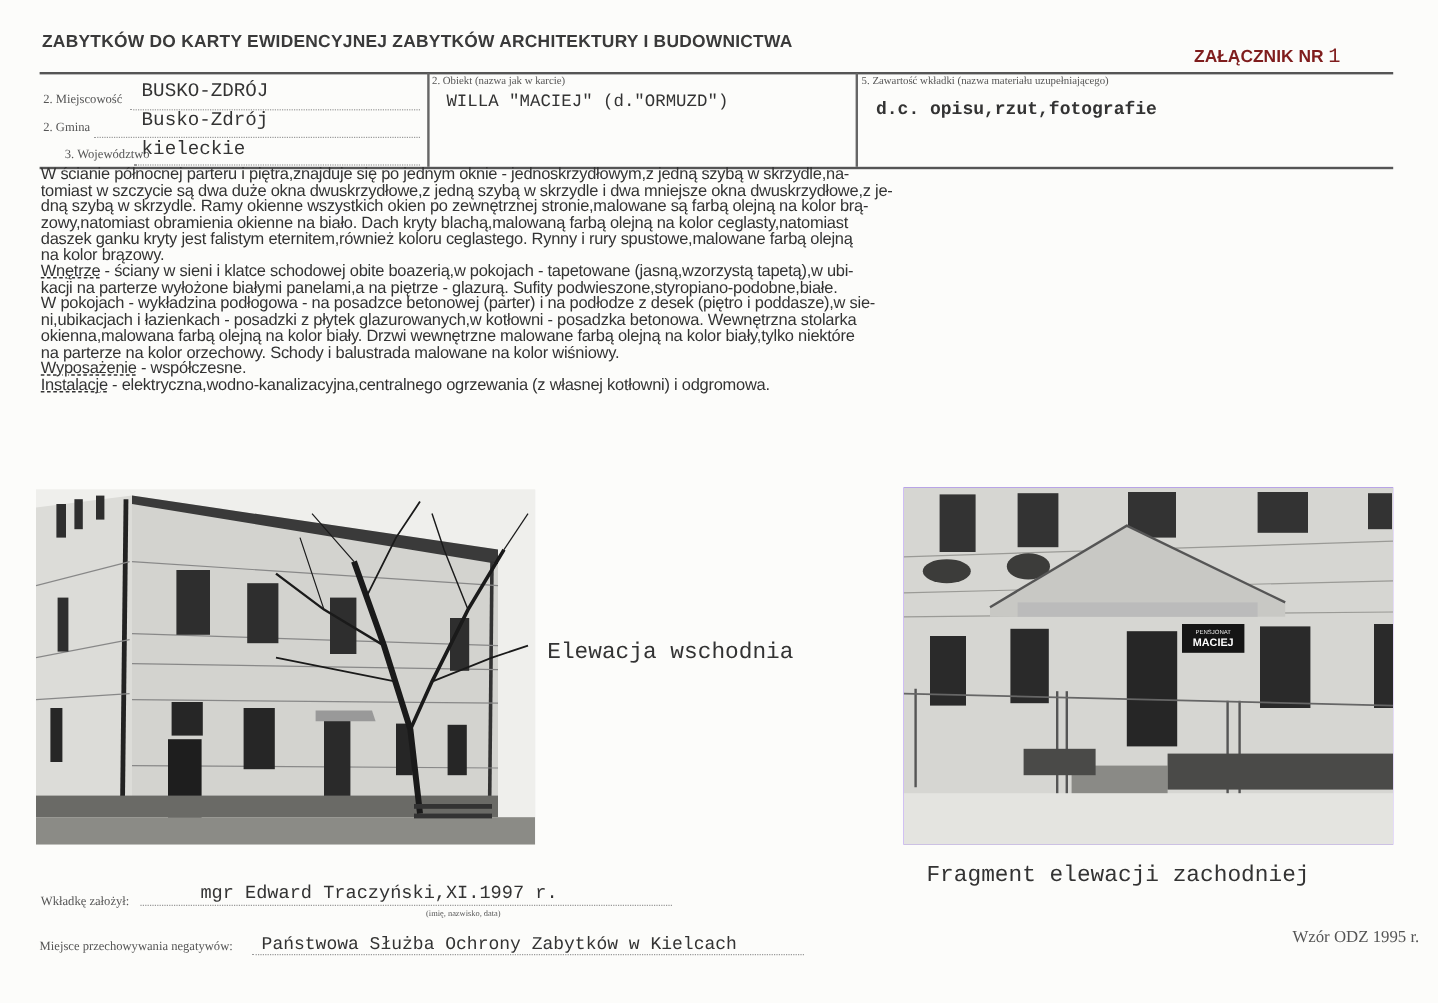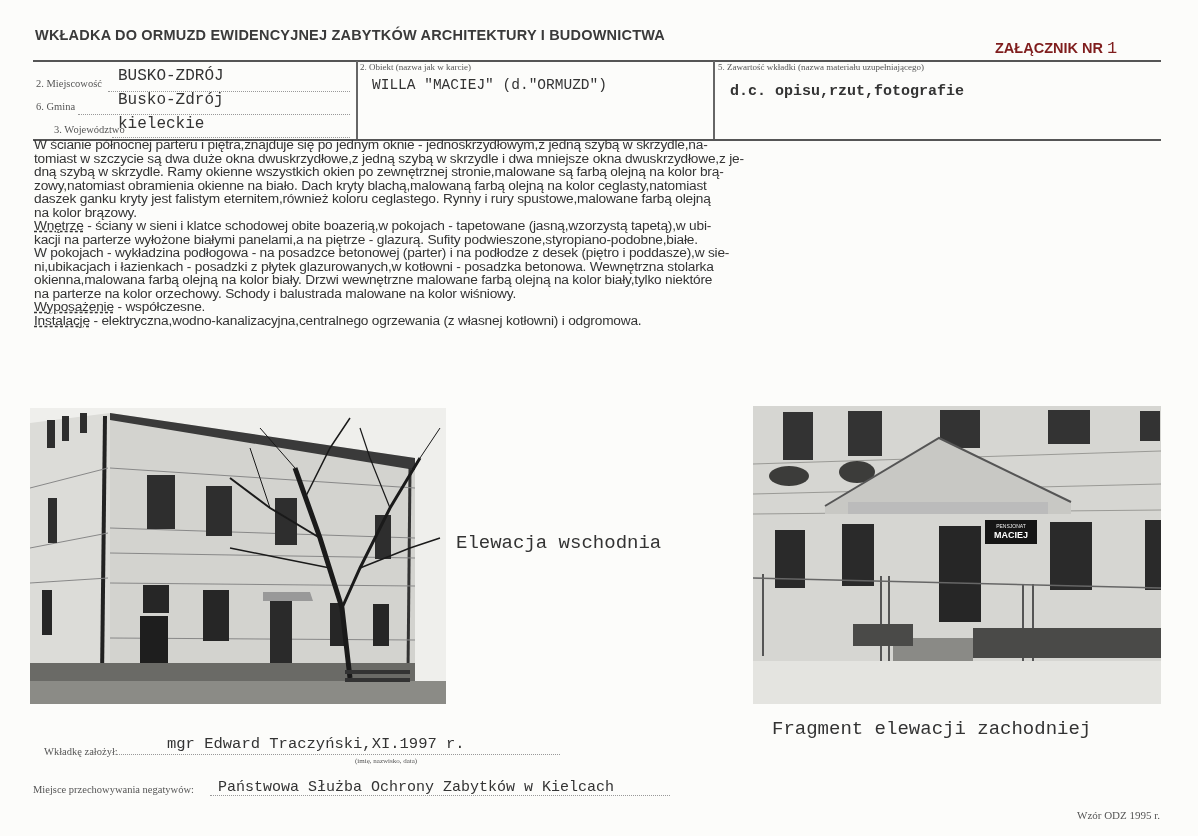--- a/index.html
+++ b/index.html
@@ -25,37 +25,37 @@
     font-family: Liberation Sans, sans-serif; font-size: 13.7px; line-height: 13.5px; color: #333;
     white-space: pre; letter-spacing: -0.2px;
   }
   .u { text-decoration: underline; text-decoration-style: dashed; }
   .photo { position: absolute; overflow: hidden; background: #d8d8d6; }
   .caption { font-family: "Liberation Mono", monospace; font-size: 19px; color: #333; }
 </style>
 </head>
 <body>
 
-<div class="abs header-title">WKŁADKA DO ORMUZD EWIDENCYJNEJ ZABYTKÓW ARCHITEKTURY I BUDOWNICTWA</div>
+<div class="abs header-title">ZABYTKÓW DO KARTY EWIDENCYJNEJ ZABYTKÓW ARCHITEKTURY I BUDOWNICTWA</div>
 <div class="abs annex">
   <span>ZAŁĄCZNIK NR</span>
   <span class="num">1</span>
 </div>
 
 <div class="hline" style="left:33px; top:60px; width:1128px;"></div>
 <div class="hline" style="left:33px; top:139px; width:1128px;"></div>
 <div class="vline" style="left:356px; top:61px; height:78px;"></div>
 <div class="vline" style="left:713px; top:61px; height:78px;"></div>
 
 <div>
   <div class="abs field-label" style="left:36px; top:78px;">2. Miejscowość</div>
   <div class="abs typed" style="left:118px; top:67px; font-size:16px;">BUSKO-ZDRÓJ</div>
   <div class="dotline" style="left:108px; top:91px; width:242px;"></div>
 
-  <div class="abs field-label" style="left:36px; top:101px;">6. Gmina</div>
+  <div class="abs field-label" style="left:36px; top:101px;">2. Gmina</div>
   <div class="abs typed" style="left:118px; top:91px; font-size:16px;">Busko-Zdrój</div>
   <div class="dotline" style="left:78px; top:114px; width:272px;"></div>
 
   <div class="abs field-label" style="left:36px; top:124px;margin-left:18px;">3. Województwo</div>
   <div class="abs typed" style="left:118px; top:115px; font-size:16px;">kieleckie</div>
   <div class="dotline" style="left:112px; top:137px; width:238px;"></div>
 </div>
 
 <div>
   <div class="abs small-label" style="left:360px; top:62px;">
@@ -189,22 +189,22 @@
     <line x1="0" y1="172" x2="408" y2="182" stroke="#666" stroke-width="1.5"></line>
 
     <rect x="140" y="232" width="80" height="25" fill="#8a8a86"></rect>
     <rect x="100" y="218" width="60" height="22" fill="#4a4a48"></rect>
     <rect x="220" y="222" width="188" height="30" fill="#4a4a48"></rect>
     <rect x="0" y="255" width="408" height="43" fill="#e4e4e0"></rect>
   </svg>
 </div>
 <div class="abs caption" style="left:772px; top:718px;">Fragment elewacji zachodniej</div>
 
-<div class="abs field-label" style="left:34px; top:746px;margin-left:10px;">Wkładkę założył:</div>
+<div class="abs field-label" style="left:34px; top:746px;">Wkładkę założył:</div>
 <div class="abs typed" style="left:119px; top:735px; font-size:15.5px;padding-left:48px;">mgr Edward Traczyński,XI.1997 r.</div>
 <div class="dotline" style="left:117px; top:754px; width:443px;"></div>
 <div class="abs small-label" style="left:315px; top:757px; font-size:7px;margin-left:40px;">(imię, nazwisko, data)</div>
 
 <div class="abs field-label" style="left:33px; top:784px;">Miejsce przechowywania negatywów:</div>
 <div class="abs typed" style="left:218px; top:779px; font-size:15px;">Państwowa Służba Ochrony Zabytków w Kielcach</div>
 <div class="dotline" style="left:210px; top:795px; width:460px;"></div>
 
-<div class="abs field-label" style="left:1077px; top:809px; font-size:11px;">Wzór ODZ 1995 r.</div>
+<div class="abs field-label" style="left:1077px; top:774px; font-size:14px;">Wzór ODZ 1995 r.</div>
 
 </body></html>

